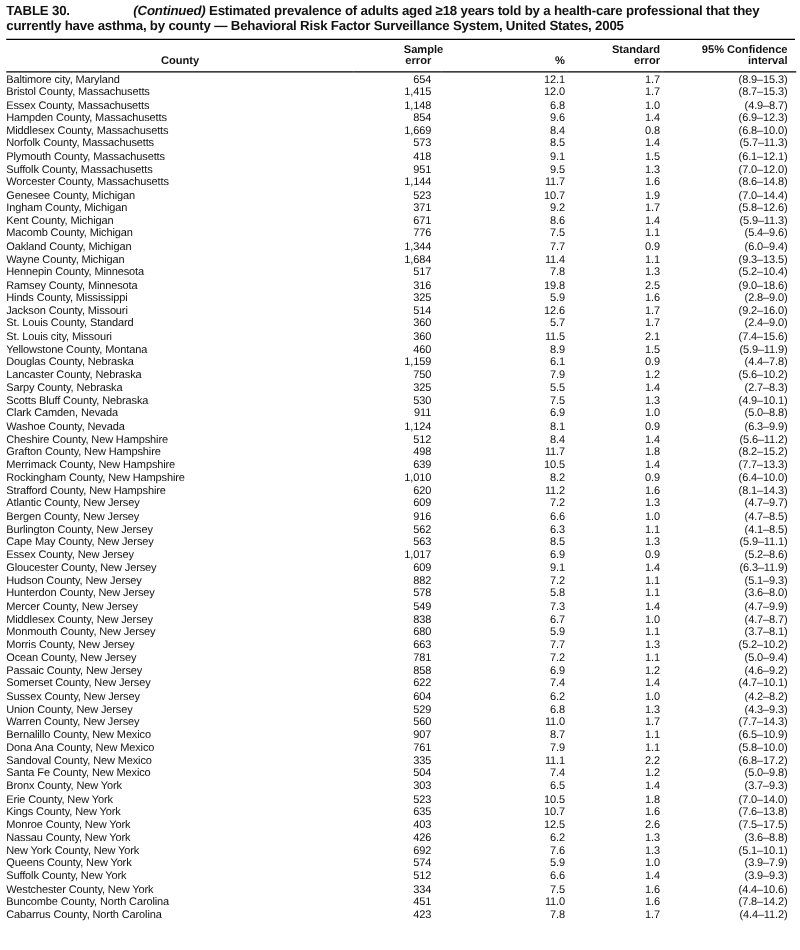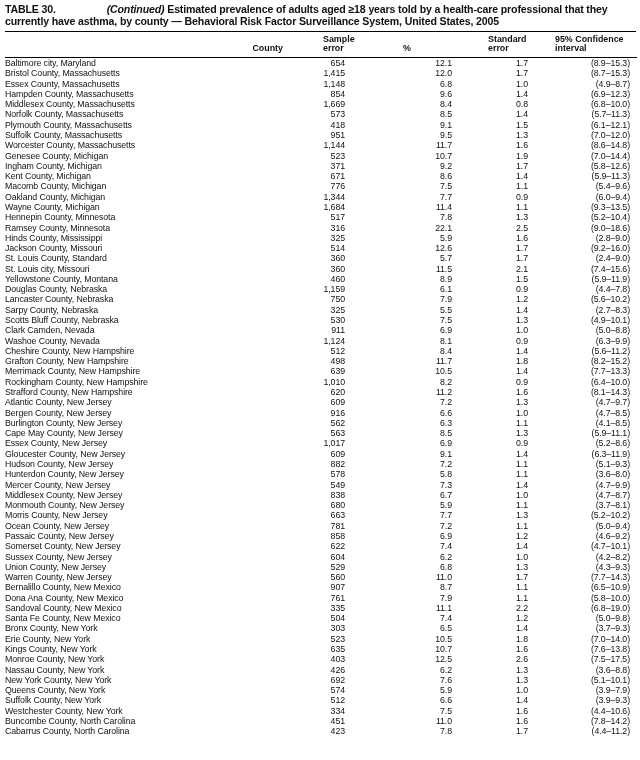--- a/index.html
+++ b/index.html
@@ -5,22 +5,22 @@
   html,body{margin:0;padding:0;background:#fff;}
   body{width:640px;height:760px;overflow:hidden;color:#111;
        font-family:"Liberation Sans",sans-serif;-webkit-font-smoothing:antialiased;}
   .page{padding:3px 4px 0 5px;}
   .title{font-weight:bold;font-size:10.6px;line-height:12.4px;letter-spacing:-0.15px;
          padding-bottom:3px;border-bottom:1.5px solid #000;width:631px;}
   .title .cont{font-style:italic;margin-left:48px;}
   table{border-collapse:collapse;table-layout:fixed;width:632px;}
   col.c0{width:278px}col.c1{width:70px}col.c2{width:100px}col.c3{width:77px}col.c4{width:107px}
   thead th{font-weight:bold;font-size:8.9px;line-height:9.6px;vertical-align:bottom;
-           text-align:left;padding:3px 0 3px 0;border-bottom:1.5px solid #000;}
-  thead th.h0{text-align:right;padding-left:0;}
+           text-align:right;padding:3px 0 3px 0;border-bottom:1.5px solid #000;}
+  thead th.h0{text-align:center;padding-left:0;}
   thead th.h1{padding-right:8px;padding-left:40px;}
   thead th.h2{padding-right:1px;padding-left:50px;}
   thead th.h3{padding-right:2px;padding-left:35px;}
   thead th.h4{padding-right:7px;padding-left:25px;}
   tbody{border-top:1px solid #fff;}
   tbody tr{height:10.28px;}
   tbody td{font-size:8.8px;line-height:10.28px;padding:0;white-space:nowrap;
            overflow:hidden;letter-spacing:-0.1px;}
   td.c0{text-align:left;}
   td.c1{text-align:right;padding-right:8px;}
@@ -162,21 +162,21 @@
         <tr>
           <td class="c0">Hennepin County, Minnesota</td>
           <td class="c1">517</td>
           <td class="c2">7.8</td>
           <td class="c3">1.3</td>
           <td class="c4">(5.2–10.4)</td>
         </tr>
         <tr>
           <td class="c0">Ramsey County, Minnesota</td>
           <td class="c1">316</td>
-          <td class="c2">22.1</td>
+          <td class="c2">19.8</td>
           <td class="c3">2.5</td>
           <td class="c4">(9.0–18.6)</td>
         </tr>
         <tr>
           <td class="c0">Hinds County, Mississippi</td>
           <td class="c1">325</td>
           <td class="c2">5.9</td>
           <td class="c3">1.6</td>
           <td class="c4">(2.8–9.0)</td>
         </tr>
@@ -423,21 +423,21 @@
           <td class="c1">761</td>
           <td class="c2">7.9</td>
           <td class="c3">1.1</td>
           <td class="c4">(5.8–10.0)</td>
         </tr>
         <tr>
           <td class="c0">Sandoval County, New Mexico</td>
           <td class="c1">335</td>
           <td class="c2">11.1</td>
           <td class="c3">2.2</td>
-          <td class="c4">(6.8–19.0)</td>
+          <td class="c4">(6.8–17.2)</td>
         </tr>
         <tr>
           <td class="c0">Santa Fe County, New Mexico</td>
           <td class="c1">504</td>
           <td class="c2">7.4</td>
           <td class="c3">1.2</td>
           <td class="c4">(5.0–9.8)</td>
         </tr>
         <tr>
           <td class="c0">Bronx County, New York</td>

